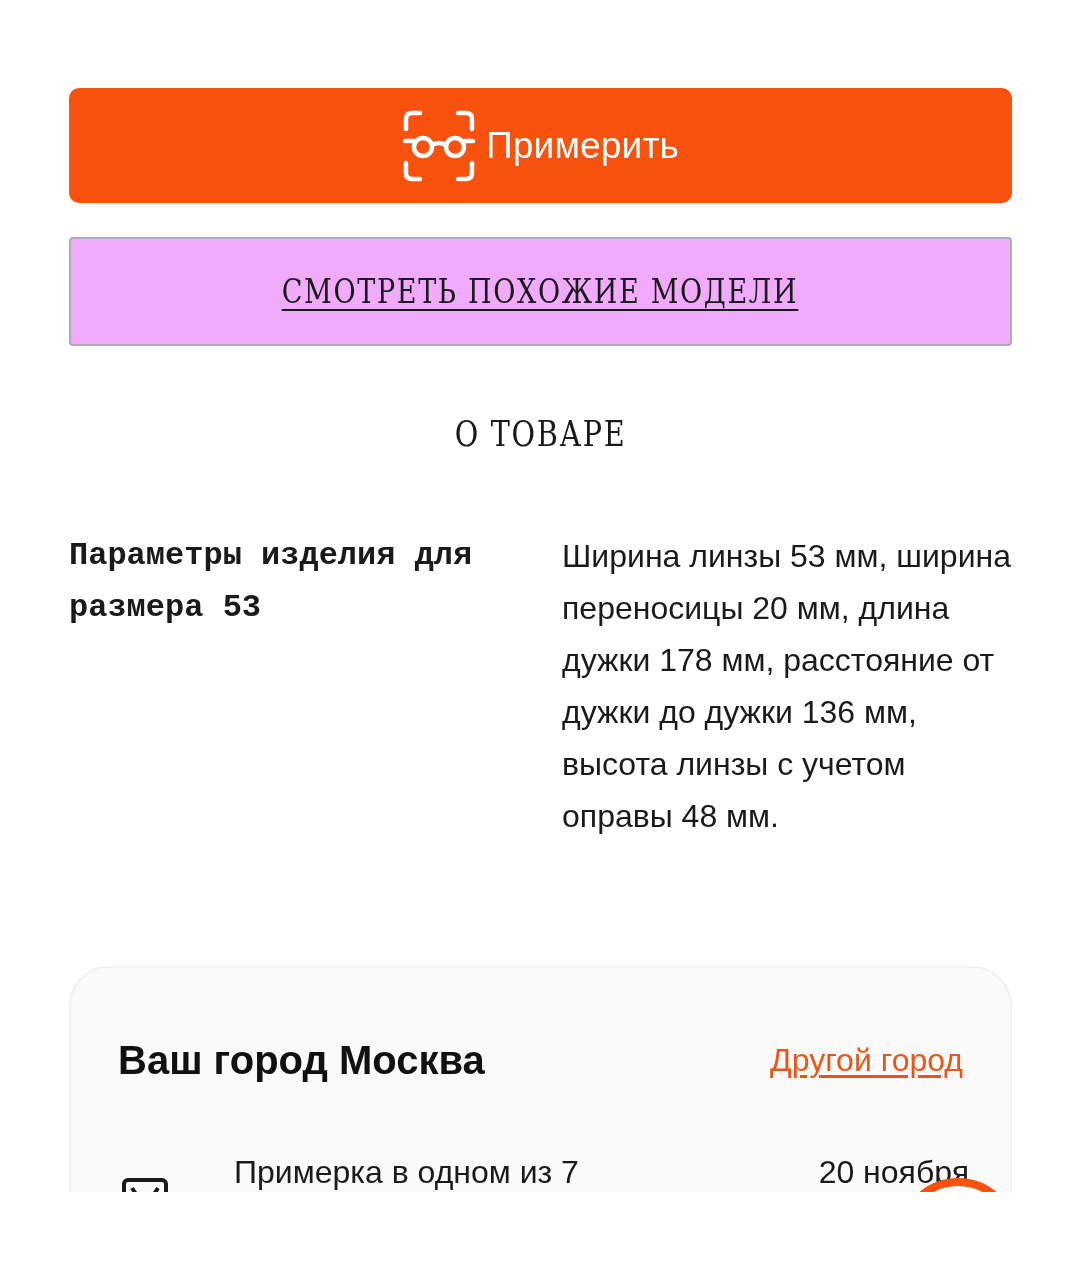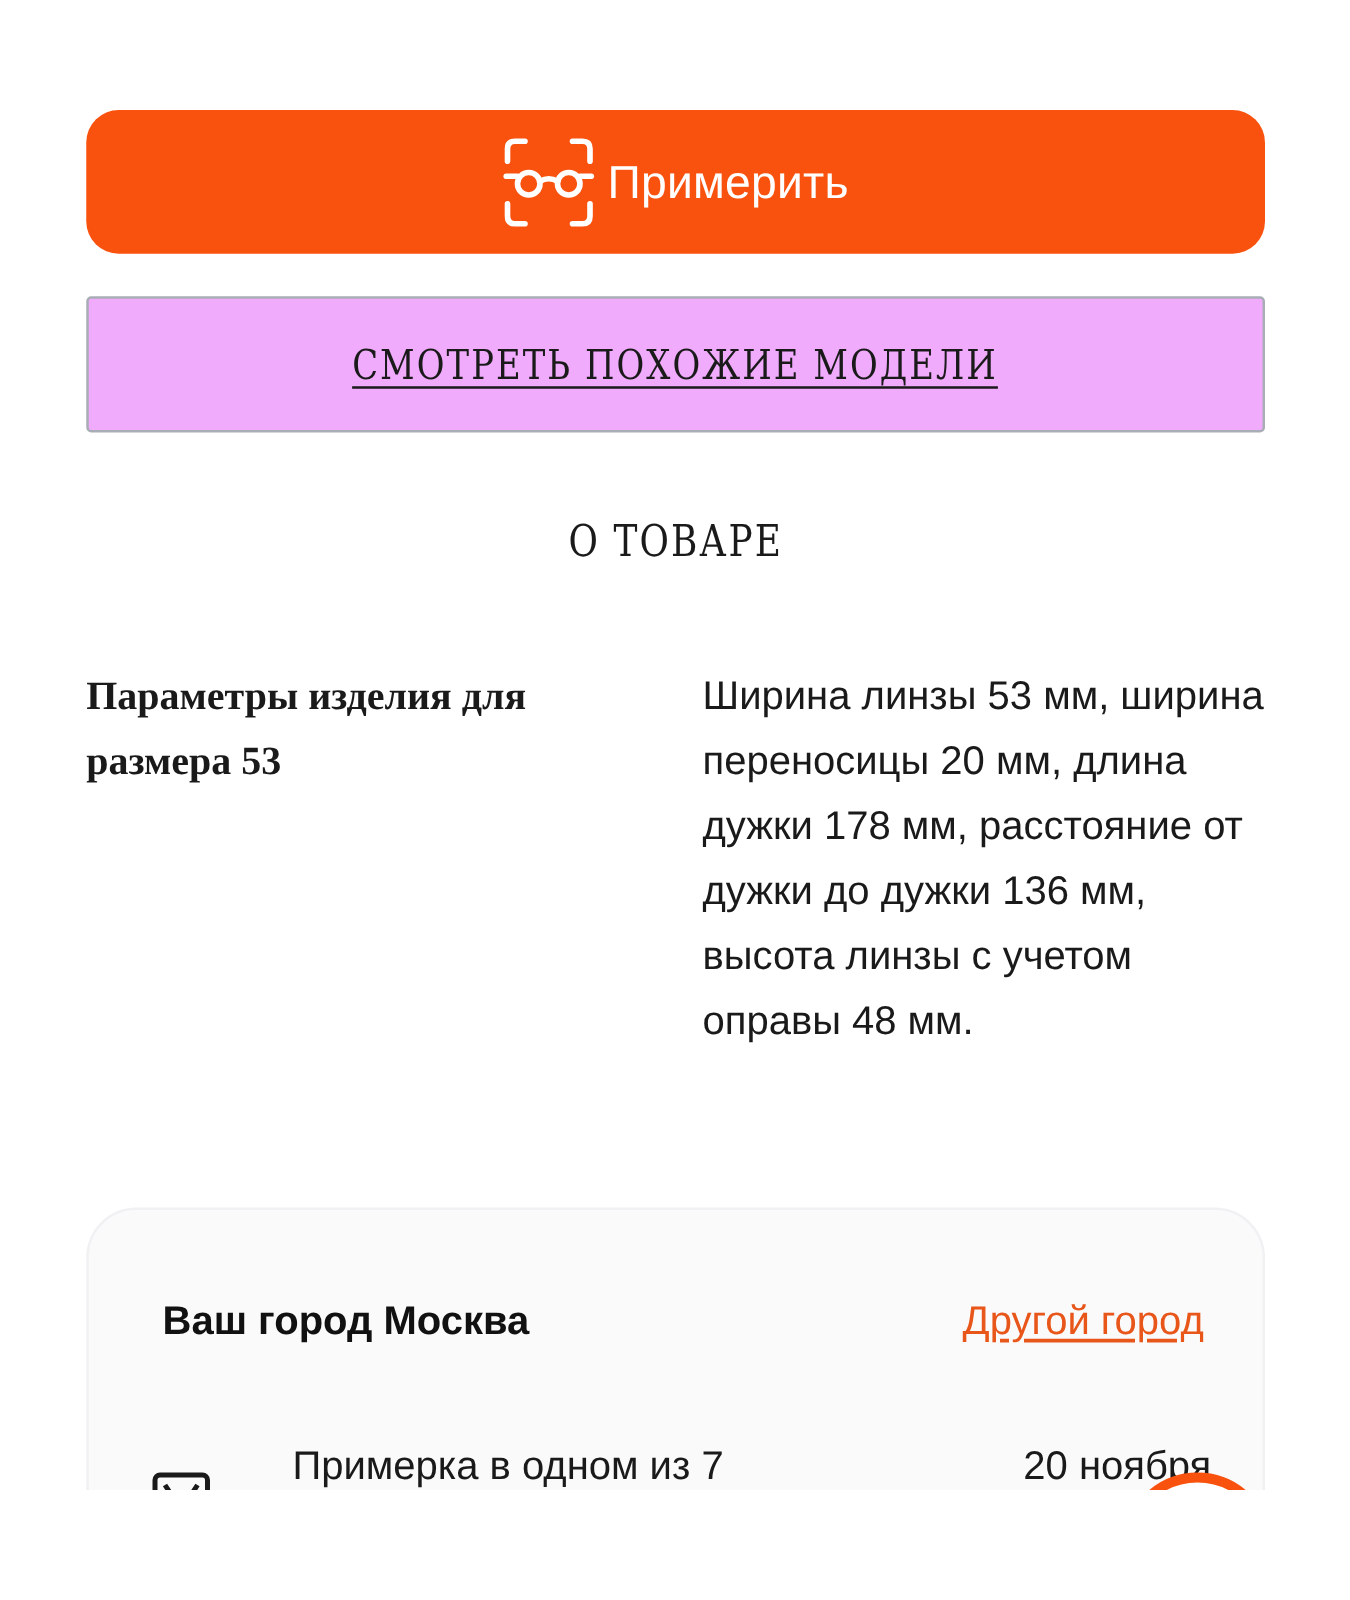--- a/index.html
+++ b/index.html
@@ -24,21 +24,21 @@
       overflow: hidden;
       background: #ffffff;
     }
 
     
     .try-on-btn {
       position: absolute;
       left: 69px; top: 88px;
       width: 943px; height: 115px;
       background: #F8520E;
-      border-radius: 26px;
+      border-radius: 10px;
       display: flex;
       align-items: center;
       justify-content: center;
       gap: 10px;
       color: #ffffff;
       cursor: pointer;
     }
     .try-on-btn .icon { width: 74px; height: 74px; display: block; }
     .try-on-btn .label {
       font-family: "Liberation Sans", sans-serif;
@@ -108,21 +108,21 @@
 
     
     .specs {
       position: absolute;
       left: 69px; top: 530px;
       width: 943px;
       display: flex;
     }
     .specs .spec-label {
       width: 493px;
-      font-family: Liberation Serif, serif;
+      font-family: Liberation Mono, monospace;
       font-weight: 700;
       font-size: 32px;
       line-height: 52px;
       color: #1a1a1a;
       padding-right: 20px;
     }
     .specs .spec-value {
       flex: 1;
       font-family: "Liberation Sans", sans-serif;
       font-size: 32px;
@@ -143,23 +143,22 @@
       position: absolute;
       left: 47px; right: 47px;
       top: 70px;
       display: flex;
       justify-content: space-between;
       align-items: center;
     }
     .city-title {
       font-family: "Liberation Sans", sans-serif;
       font-weight: 700;
-      font-size: 32px;
+      font-size: 40px;
       color: #111111;
-      margin-left: 12px;
     }
     .city-link {
       font-family: "Liberation Sans", sans-serif;
       font-size: 32px;
       color: #E8561A;
       text-decoration: underline;
       text-underline-offset: 4px;
       cursor: pointer;
     }
     .delivery-row {

